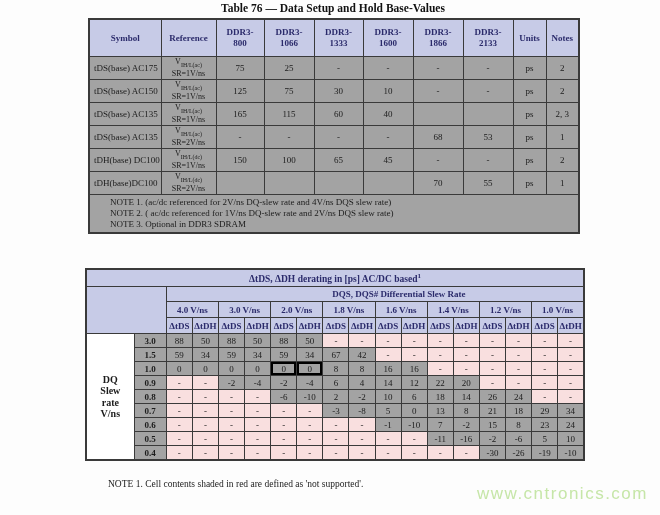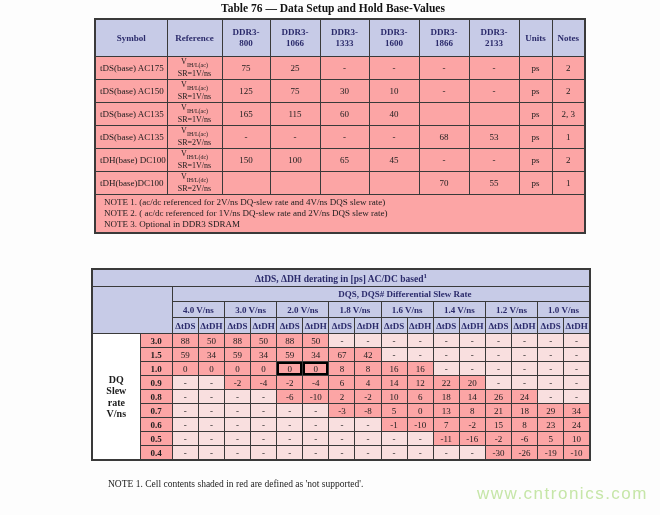--- a/index.html
+++ b/index.html
@@ -1,30 +1,30 @@
 <!DOCTYPE html>
 <html style="--header-bg: #c7cbe7; --not-supported-bg: #f9dfdf; --watermark-green: #c6e6a8; --header-text: #2b2b6b; --border: #3a3a3a;"><head>
 <meta charset="utf-8">
 <style>
   html,body{margin:0;padding:0;}
   .page{position:relative;width:660px;height:515px;background:#fdfdfd;overflow:hidden;
         font-family:"Liberation Serif","DejaVu Serif",serif;color:#1c1c1c;}
   
   .t1-title{position:absolute;top:2px;left:3px;width:660px;text-align:center;
             font-weight:bold;font-size:11.5px;color:#111;}
-  table{border-collapse:collapse;table-layout:fixed;position:absolute;background:#fca5a5;margin-left:6px;}
+  table{border-collapse:collapse;table-layout:fixed;position:absolute;background:#a3a3a3;}
   td,th{border:1px solid var(--border,#3a3a3a);overflow:hidden;}
   .t1{left:88px;top:18px;width:490px;border:2px solid var(--border,#3a3a3a);}
   .t1 th{height:34px;font-size:9px;font-weight:bold;color:var(--header-text,#2b2b6b);
          background:var(--header-bg,#c7cbe7);white-space:pre-line;line-height:1.2;text-align:center;}
   .t1 td{font-size:9px;height:22px;text-align:center;padding:0;}
   .t1 td.sym{text-align:left;padding-left:4px;}
   .t1 td.ref{font-size:8px;line-height:1.2;}
   .t1 sub{font-size:6px;}
-  .t1 .notesCell{height:32px;text-align:left;padding:2px 0 2px 8px;font-size:9px;line-height:1.22;}
+  .t1 .notesCell{height:32px;text-align:left;padding:2px 0 2px 20px;font-size:9px;line-height:1.22;}
   
   .fig-cap{position:absolute;left:0;width:660px;text-align:center;font-size:15px;color:#4f4f4f;
            font-family:"Liberation Sans","DejaVu Sans",sans-serif;}
   .fig1{top:240px;margin-top:34px;}
   .fig2{top:493px;margin-top:24px;}
   .watermark{position:absolute;left:477px;top:484px;font-size:17px;letter-spacing:1.5px;
              color:var(--watermark-green,#c6e6a8);font-family:"Liberation Sans","DejaVu Sans",sans-serif;}
   
   .t2{left:85px;top:268px;width:500px;border:2px solid var(--border,#3a3a3a);}
   .t2 td{font-size:9px;text-align:center;padding:0;height:13px;}

